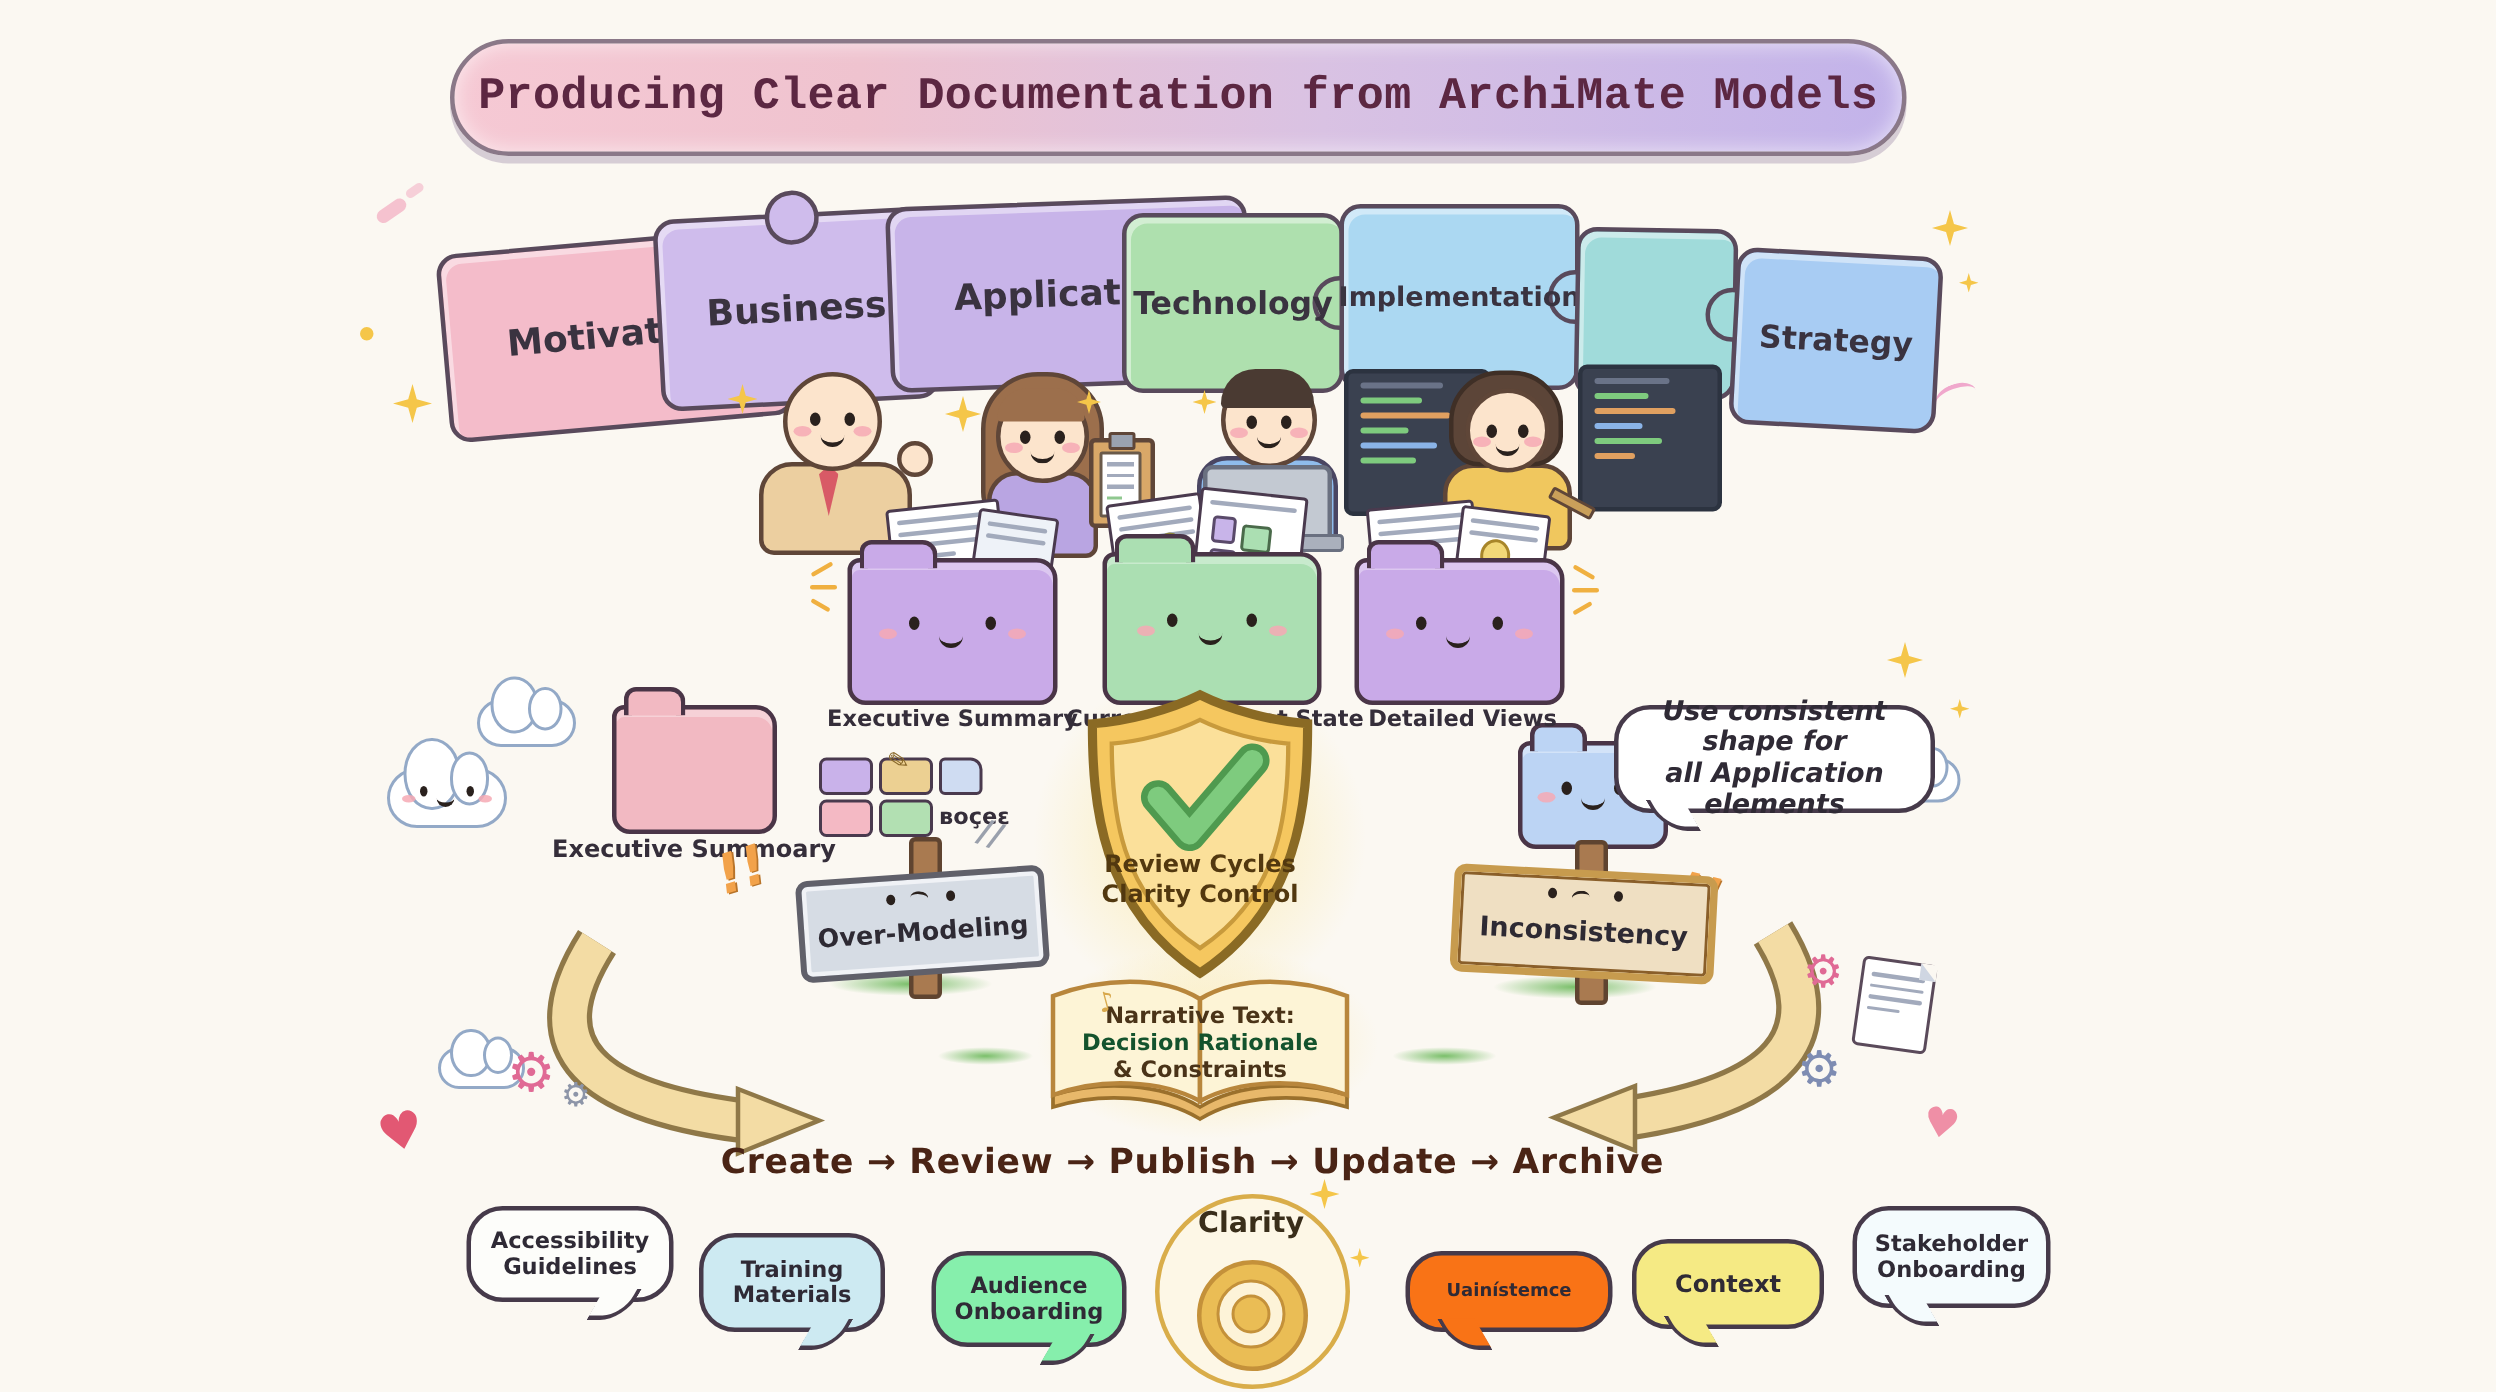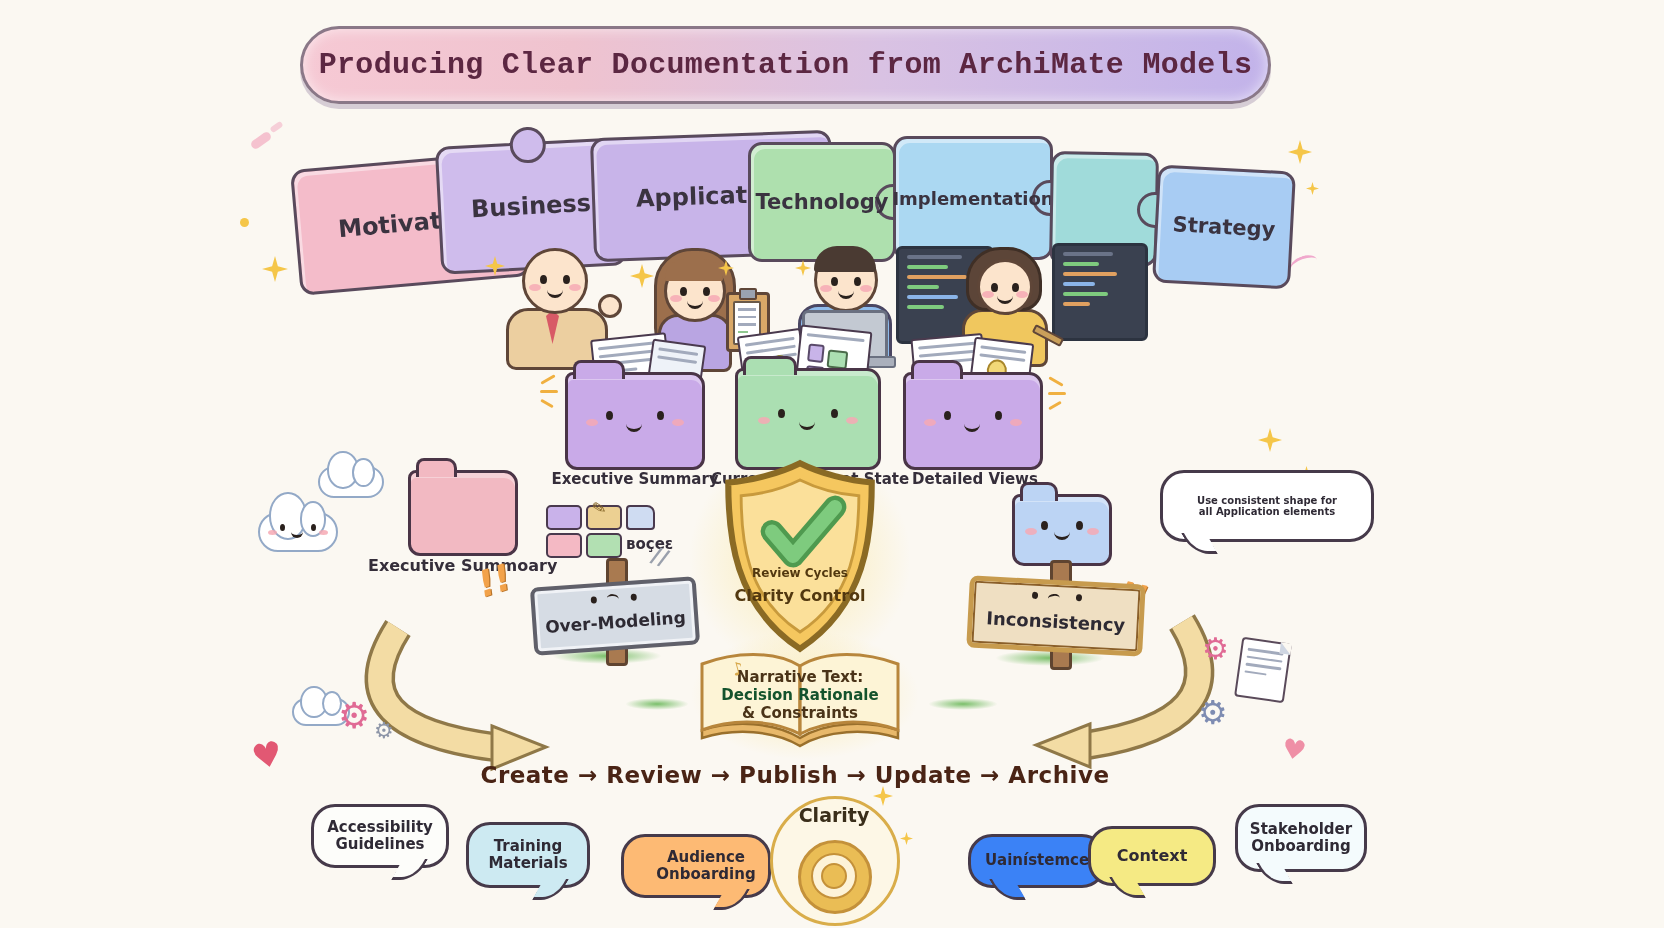--- a/index.html
+++ b/index.html
@@ -274,32 +274,32 @@
   <span class="txt" style="left:626px;top:535px;font-size:15px;">ʙoçeɛ</span>
 
   <div class="glow" style="left:688px;top:444px;width:224px;height:230px;"></div>
   <div class="abs" style="left:702px;top:458px;width:196px;height:196px;z-index:6;">
     <svg width="196" height="196" viewBox="0 0 100 112">
       <path d="M50 3 C62 9 78 13 91 14 C91 44 88 84 50 109 C12 84 9 44 9 14 C22 13 38 9 50 3 Z" fill="#f5c75f" stroke="#8a6a24" stroke-width="3.5"></path>
       <path d="M50 3 C62 9 78 13 91 14 C91 44 88 84 50 109 C12 84 9 44 9 14 C22 13 38 9 50 3 Z" transform="translate(50,56) scale(.82) translate(-50,-56)" fill="#fbe09a" stroke="#c89a3c" stroke-width="2"></path>
       <path d="M34 42 L46 56 L70 28" fill="none" stroke="#4f9a4f" stroke-width="13" stroke-linecap="round" stroke-linejoin="round"></path>
       <path d="M34 42 L46 56 L70 28" fill="none" stroke="#7ecb7e" stroke-width="8" stroke-linecap="round" stroke-linejoin="round"></path>
     </svg>
-    <span class="txt" style="left:50%;top:108px;transform:translateX(-50%);font-size:12px;color:#52380f;">Review Cycles</span>
+    <span class="txt" style="left:50%;top:108px;transform:translateX(-50%);font-size:16px;color:#52380f;">Review Cycles</span>
     <span class="txt" style="left:50%;top:128px;transform:translateX(-50%);font-size:16px;color:#52380f;">Clarity Control</span>
   </div>
 
   <div class="folder" style="left:1012px;top:494px;width:94px;height:66px;background:#bcd4f4;z-index:4;">
     <span class="eye" style="left:26px;top:24px;"></span>
       <span class="eye" style="right:26px;top:24px;"></span>
     <span class="smile" style="left:39px;top:30px;"></span>
     <span class="blush" style="left:10px;top:31px;"></span>
       <span class="blush" style="right:10px;top:31px;"></span>
   </div>
-  <div class="bubble tail-l" style="left:1160px;top:470px;width:208px;height:66px;font-size:10px;">
+  <div class="bubble tail-l" style="left:1076px;top:470px;width:208px;height:66px;font-size:18px;font-style:italic;">
     <span>Use consistent shape for</span>
     <span>all Application elements</span>
   </div>
   <div class="cloud" style="left:1247px;top:505px;width:56px;height:26px;"></div>
 
   <span class="bang" style="left:478px;top:560px;font-size:36px;transform:rotate(-18deg);">!!</span>
   <span class="abs" style="left:652px;top:544px;font-size:22px;font-weight:bold;color:#9aa0ac;transform:rotate(20deg);z-index:6;">//</span>
   <div class="abs" style="left:510px;top:556px;width:200px;height:110px;z-index:6;">
     <div class="post" style="left:96px;top:2px;width:16px;height:102px;"></div>
     <div class="signboard" style="left:22px;top:26px;width:158px;height:60px;background:#d6dce4;border:4px solid #60606a;box-shadow:inset 0 0 0 3px #f0f2f6;transform:rotate(-4deg);">
@@ -351,25 +351,25 @@
   <span class="txt" style="left:795px;top:762px;transform:translateX(-50%);font-size:23px;color:#4a2415;letter-spacing:.5px;">Create → Review → Publish → Update → Archive</span>
 
   <div class="bubble tail-r" style="left:311px;top:804px;width:132px;height:58px;background:#fdfdfa;font-size:15px;">
     <span>Accessibility</span>
     <span>Guidelines</span>
   </div>
   <div class="bubble tail-r" style="left:466px;top:822px;width:118px;height:60px;background:#cdeaf2;font-size:15px;">
     <span>Training</span>
     <span>Materials</span>
   </div>
-  <div class="bubble tail-r" style="left:621px;top:834px;width:124px;height:58px;background:#fdba74;font-size:15px;padding-left:20px;">
+  <div class="bubble tail-r" style="left:621px;top:834px;width:124px;height:58px;background:#86efac;font-size:15px;">
     <span>Audience</span>
     <span>Onboarding</span>
   </div>
-  <div class="bubble tail-l" style="left:968px;top:834px;width:132px;height:48px;background:#3b82f6;font-size:15px;">
+  <div class="bubble tail-l" style="left:937px;top:834px;width:132px;height:48px;background:#f97316;font-size:12px;">
     <span>Uainístemce</span>
   </div>
   <div class="bubble tail-l" style="left:1088px;top:826px;width:122px;height:54px;background:#f5ea84;font-size:16px;">
     <span>Context</span>
   </div>
   <div class="bubble tail-l" style="left:1235px;top:804px;width:126px;height:62px;background:#f4fbfd;font-size:15px;">
     <span>Stakeholder</span>
     <span>Onboarding</span>
   </div>
 

